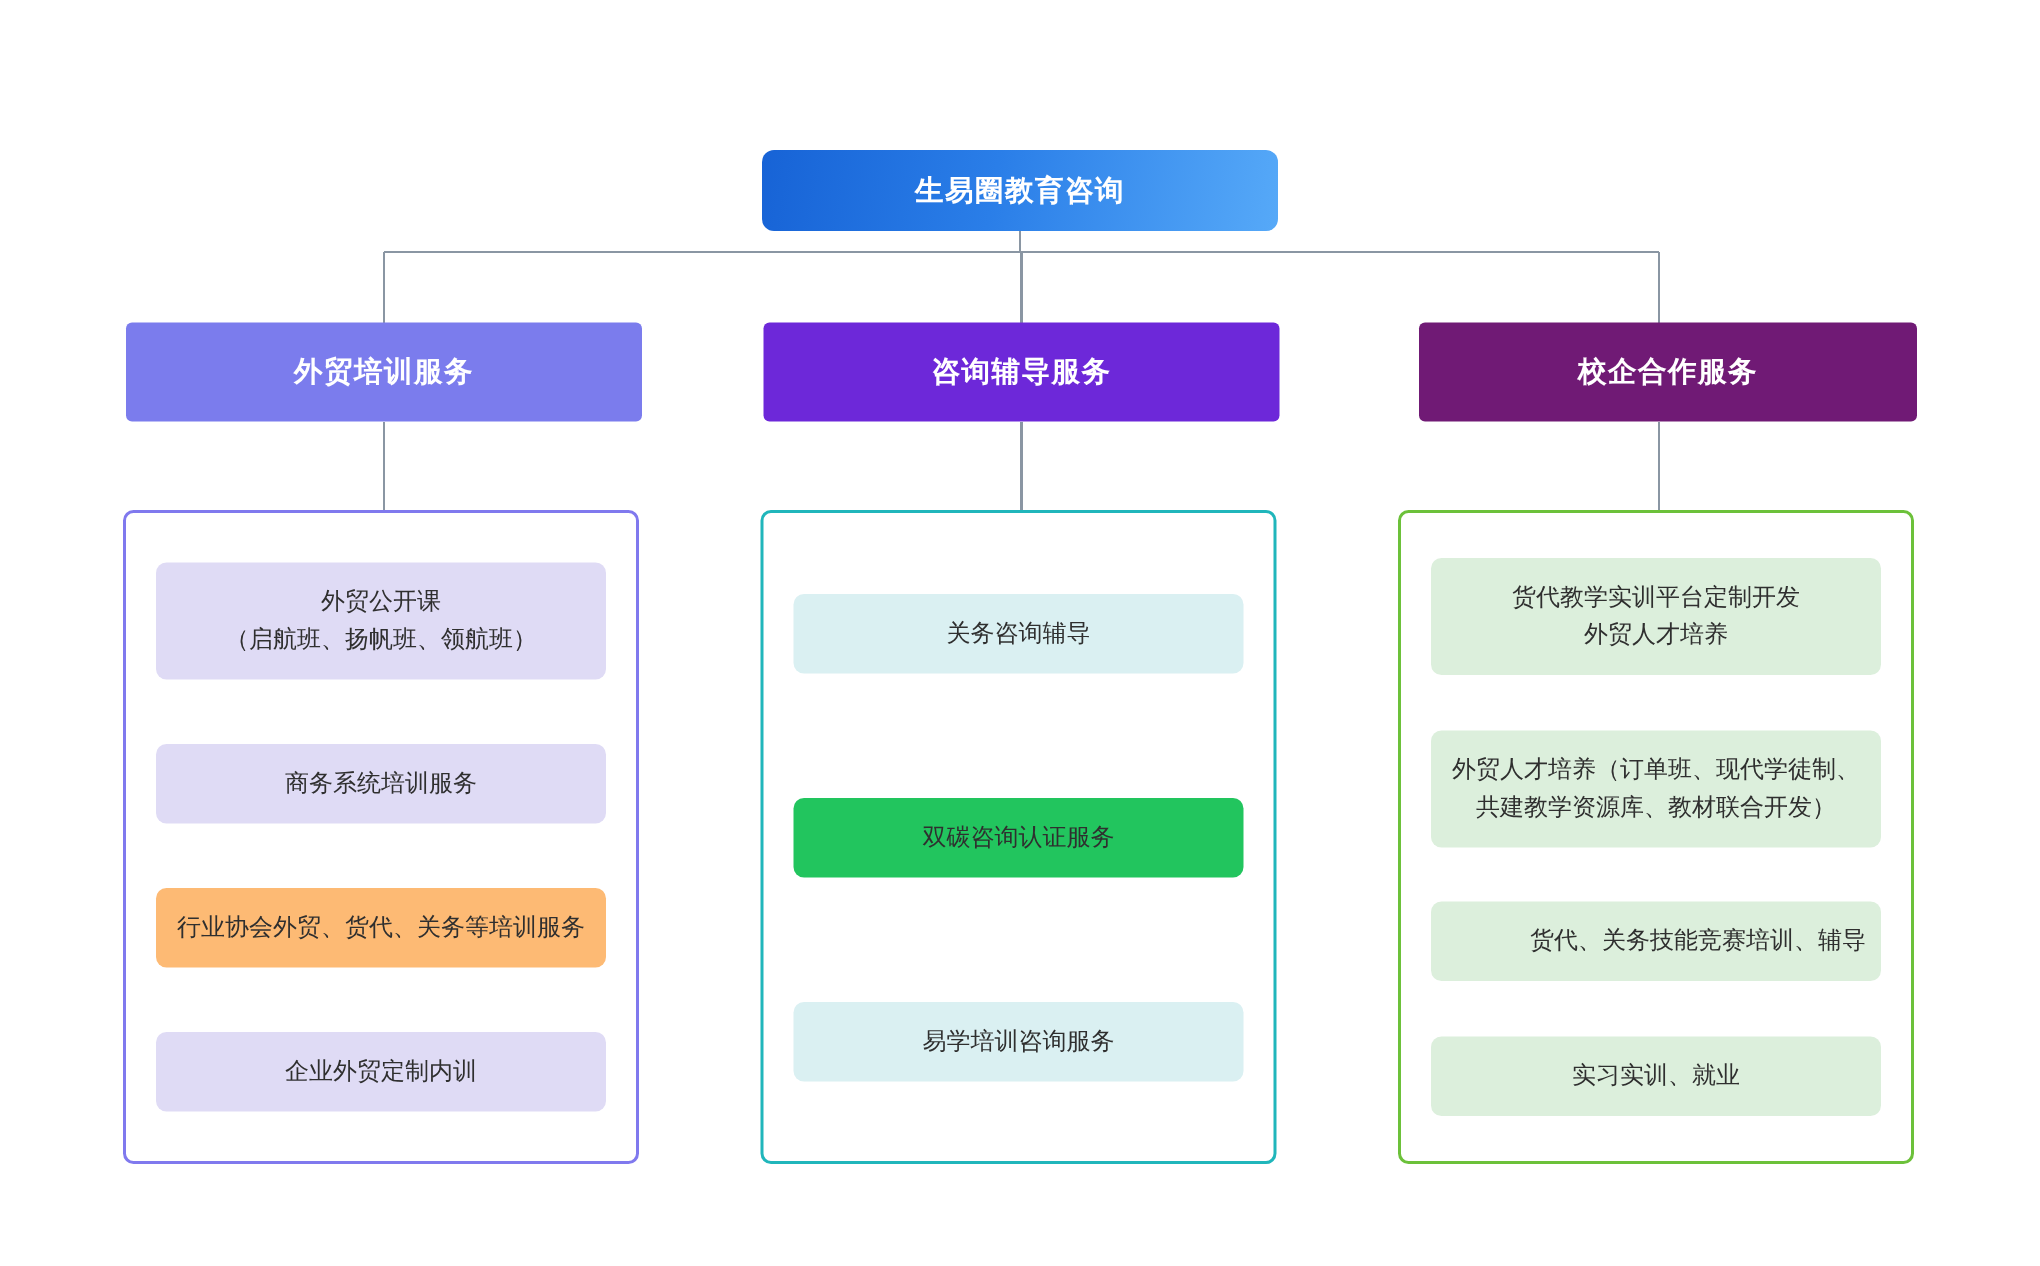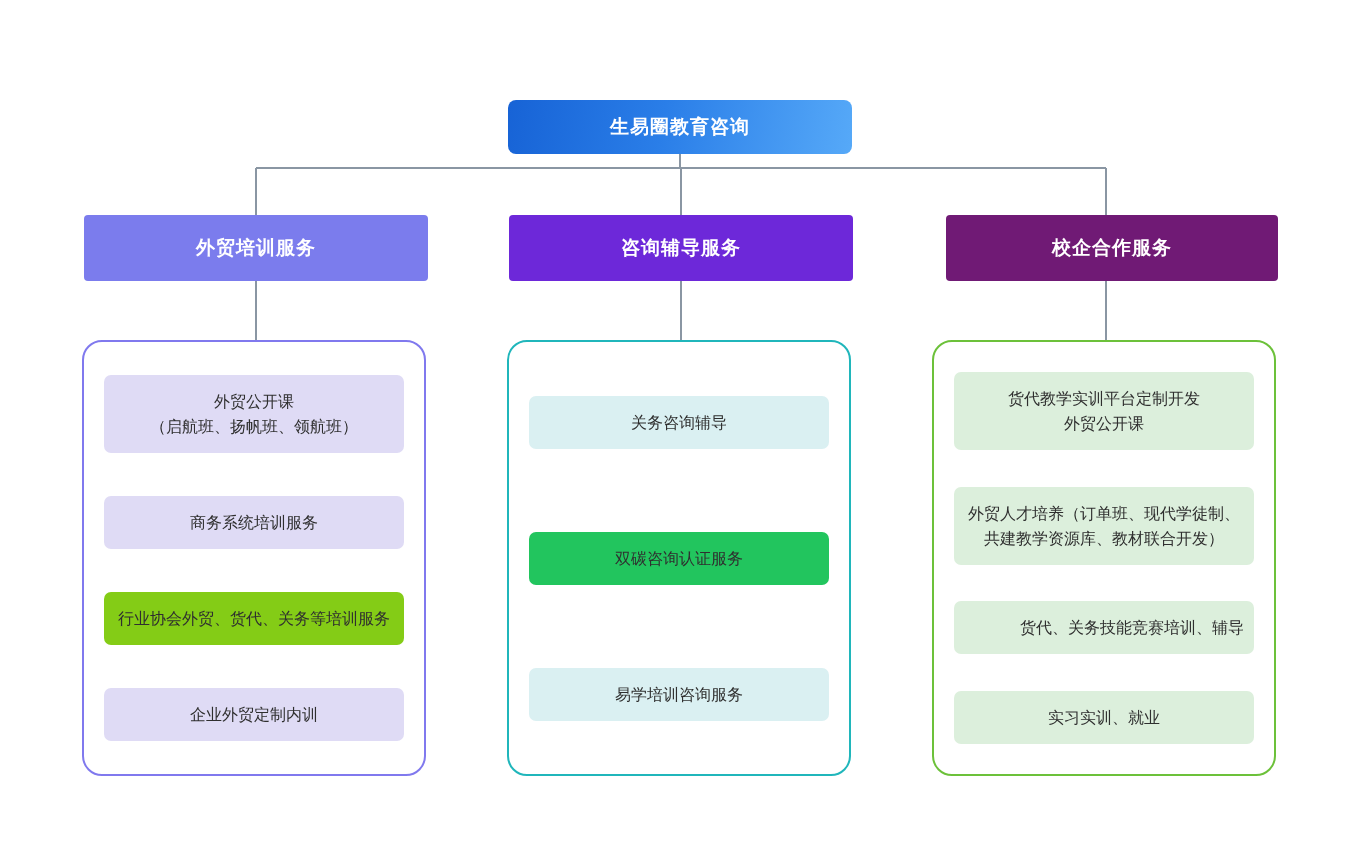--- a/index.html
+++ b/index.html
@@ -79,21 +79,21 @@
   }
 
   
   .branch-panel {
     position: absolute;
     top: 340px;
     width: 344px;
     height: 436px;
     box-sizing: border-box;
     border: 2px solid #cccccc;
-    border-radius: 20px;
+    border-radius: 7px;
     background: #ffffff;
     display: flex;
     flex-direction: column;
     justify-content: space-around;
     align-items: center;
     padding: 12px 0;
     z-index: 3;
   }
   .branch-panel.col-0 { left: 82px;  }
   .branch-panel.col-1 { left: 507px; }
@@ -159,21 +159,21 @@
   </div>
 
   <div class="branch-panel col-0" style="border-color: rgb(128, 121, 238);">
     <div class="leaf-card" style="background: rgb(223, 219, 245);">
       <span class="leaf-text">外贸公开课
 （启航班、扬帆班、领航班）</span>
     </div>
     <div class="leaf-card" style="background: rgb(223, 219, 245);">
       <span class="leaf-text">商务系统培训服务</span>
     </div>
-    <div class="leaf-card" style="background: #84cc16;">
+    <div class="leaf-card" style="background: #fdba74;">
       <span class="leaf-text">行业协会外贸、货代、关务等培训服务</span>
     </div>
     <div class="leaf-card" style="background: rgb(223, 219, 245);">
       <span class="leaf-text">企业外贸定制内训</span>
     </div>
   </div>
 
   <div class="branch-panel col-1" style="border-color: rgb(32, 182, 187);">
     <div class="leaf-card" style="background: rgb(218, 240, 242);">
       <span class="leaf-text">关务咨询辅导</span>
@@ -182,21 +182,21 @@
       <span class="leaf-text">双碳咨询认证服务</span>
     </div>
     <div class="leaf-card" style="background: rgb(218, 240, 242);">
       <span class="leaf-text">易学培训咨询服务</span>
     </div>
   </div>
 
   <div class="branch-panel col-2" style="border-color: rgb(108, 193, 58);">
     <div class="leaf-card" style="background: rgb(220, 239, 220);">
       <span class="leaf-text">货代教学实训平台定制开发
-外贸公开课</span>
+外贸人才培养</span>
     </div>
     <div class="leaf-card" style="background: rgb(220, 239, 220);">
       <span class="leaf-text">外贸人才培养（订单班、现代学徒制、共建教学资源库、教材联合开发）</span>
     </div>
     <div class="leaf-card" style="background: rgb(220, 239, 220); justify-content: flex-end;">
       <span class="leaf-text">货代、关务技能竞赛培训、辅导</span>
     </div>
     <div class="leaf-card" style="background: rgb(220, 239, 220);">
       <span class="leaf-text">实习实训、就业</span>
     </div>

